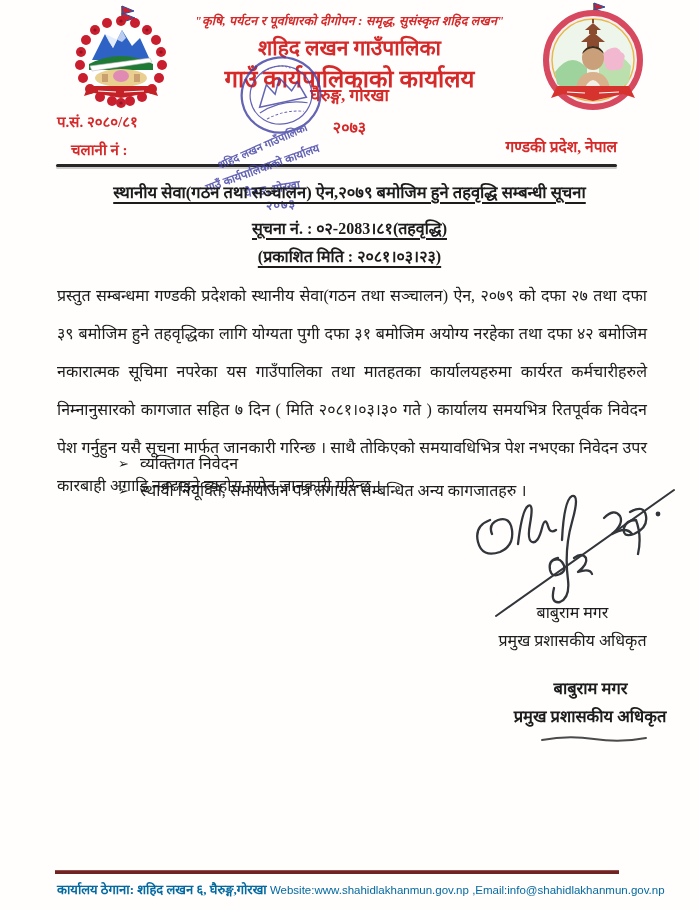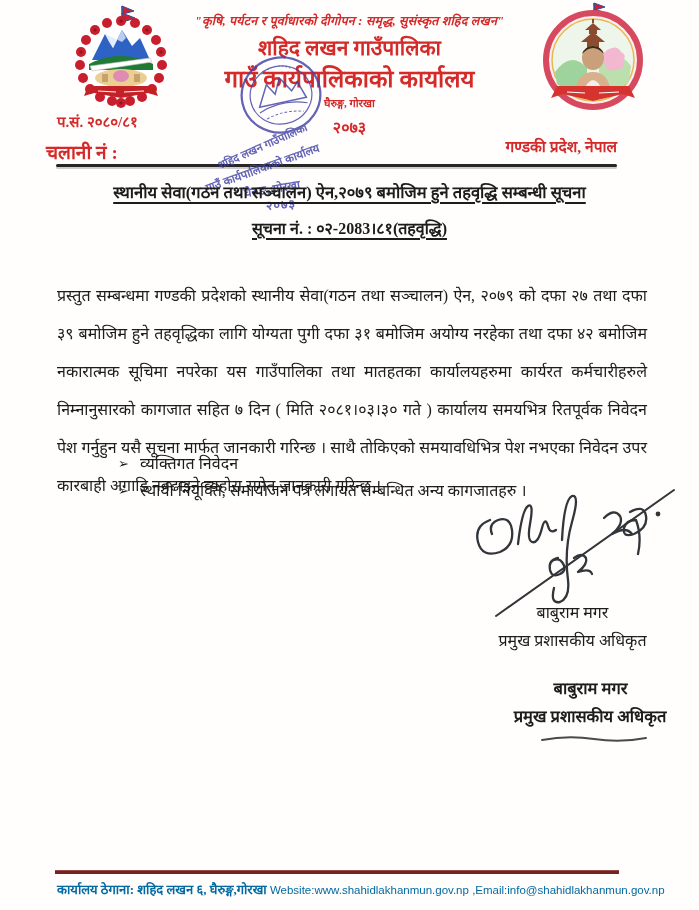--- a/index.html
+++ b/index.html
@@ -10,24 +10,24 @@
     font-family:"Liberation Serif","DejaVu Serif",serif;
     color:#1c1c1c;
   }
   .abs { position:absolute; }
   .center { left:0; right:0; text-align:center; }
   .red { color:#d42a2a; }
   
   .tagline { top:12px; font-size:12.5px; font-style:italic; font-weight:bold; letter-spacing:.2px; }
   .title1  { top:33px; font-size:21px; font-weight:bold; }
   .title2  { top:61px; font-size:24px; font-weight:bold; }
-  .addr    { top:95px; font-size:11px; font-weight:bold; }
+  .addr    { top:83px; font-size:17px; font-weight:bold; }
   .year    { top:116px; font-size:16px; font-weight:bold; }
   .refno   { left:57px; top:111px; font-size:15px; font-weight:bold;text-align:right; }
-  .chalani { left:46px; top:139px; font-size:19px; font-weight:bold; }
+  .chalani { left:71px; top:139px; font-size:15px; font-weight:bold; }
   .province{ right:82px; top:135px; font-size:15.5px; font-weight:bold; }
   .sep     { left:56px; top:164px; width:561px; height:3px; background:#262626; border-radius:2px; box-shadow:0 2px 0 rgba(60,60,60,.25); }
   
   .stamp { left:200px; top:48px; width:170px; height:160px; opacity:.82; pointer-events:none; }
   .stamp .sline { position:absolute; white-space:nowrap; color:#4343a5; font-weight:bold; font-family:"Liberation Sans","DejaVu Sans",sans-serif; }
   .s1 { left:14px; top:90px;  font-size:11px;  transform:rotate(-24deg); }
   .s2 { left:2px;  top:112px; font-size:11.5px; transform:rotate(-20deg); }
   .s3 { left:44px; top:132px; font-size:12px;  transform:rotate(-9deg); }
   .s4 { left:66px; top:148px; font-size:12.5px; transform:rotate(-4deg); letter-spacing:1px; }
   
@@ -172,20 +172,21 @@
       </g>
     </svg>
     <div class="sline s1">शहिद लखन गाउँपालिका</div>
     <div class="sline s2">गाउँ कार्यपालिकाको कार्यालय</div>
     <div class="sline s3">घैरुङ, गोरखा</div>
     <div class="sline s4">२०७३</div>
   </div>
 
   <div class="abs center subject u">स्थानीय सेवा(गठन तथा सञ्चालन) ऐन,२०७९ बमोजिम हुने तहवृद्धि सम्बन्धी सूचना</div>
   <div class="abs center noticeno u">सूचना नं. : ०२-2083।८१(तहवृद्धि)</div>
+  <div class="abs center pubdate u">(प्रकाशित मिति : २०८१।०३।२३)</div>
 
   <div class="abs bodypara">प्रस्तुत सम्बन्धमा गण्डकी प्रदेशको स्थानीय सेवा(गठन तथा सञ्चालन) ऐन, २०७९ को दफा २७ तथा दफा ३९ बमोजिम हुने तहवृद्धिका लागि योग्यता पुगी दफा ३१ बमोजिम अयोग्य नरहेका तथा दफा ४२ बमोजिम नकारात्मक सूचिमा नपरेका यस गाउँपालिका तथा मातहतका कार्यालयहरुमा कार्यरत कर्मचारीहरुले निम्नानुसारको कागजात सहित ७ दिन ( मिति २०८१।०३।३० गते ) कार्यालय समयभित्र रितपूर्वक निवेदन पेश गर्नुहुन यसै सूचना मार्फत जानकारी गरिन्छ । साथै तोकिएको समयावधिभित्र पेश नभएका निवेदन उपर कारबाही अगाडि नबढाइने व्यहोरा समेत जानकारी गरिन्छ ।</div>
 
 
   <ul class="abs doclist">
     <li>
       <span class="arrow">➢</span><span>व्यक्तिगत निवेदन</span>
     </li>
     <li>
       <span class="arrow">➢</span><span>स्थायी नियूक्ति, समायोजन पत्र लगायत सम्बन्धित अन्य कागजातहरु ।</span>

